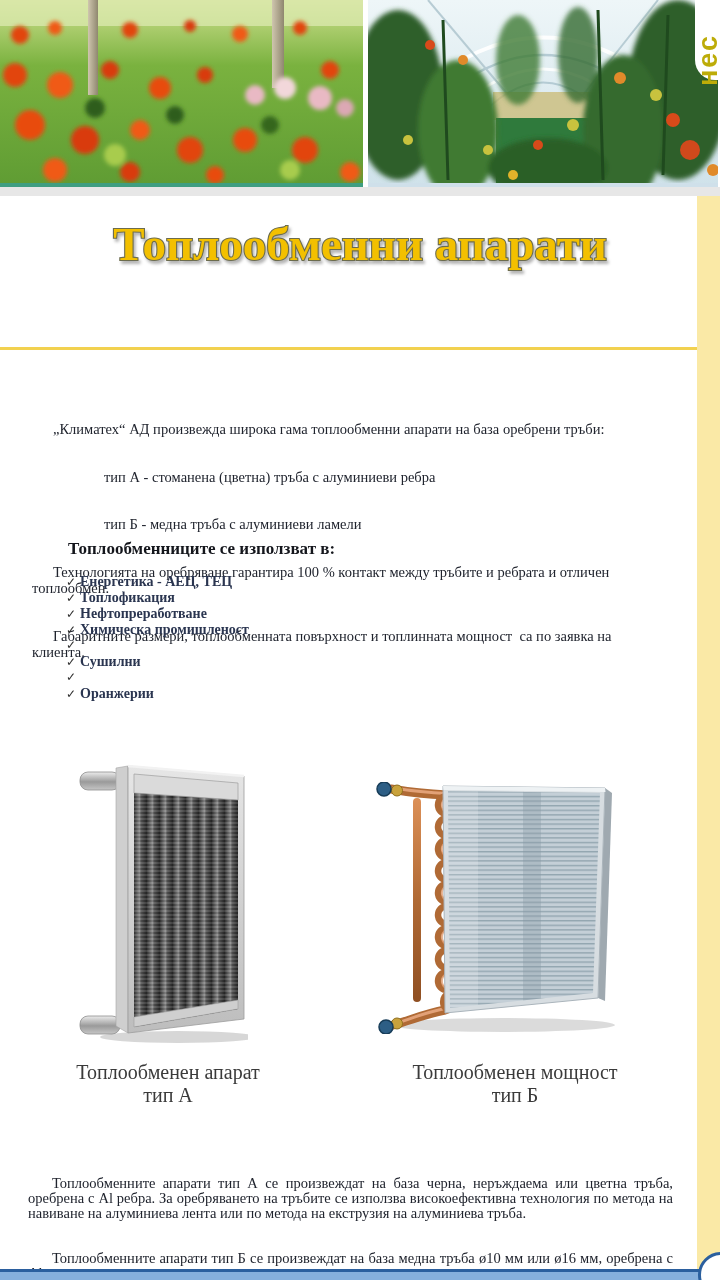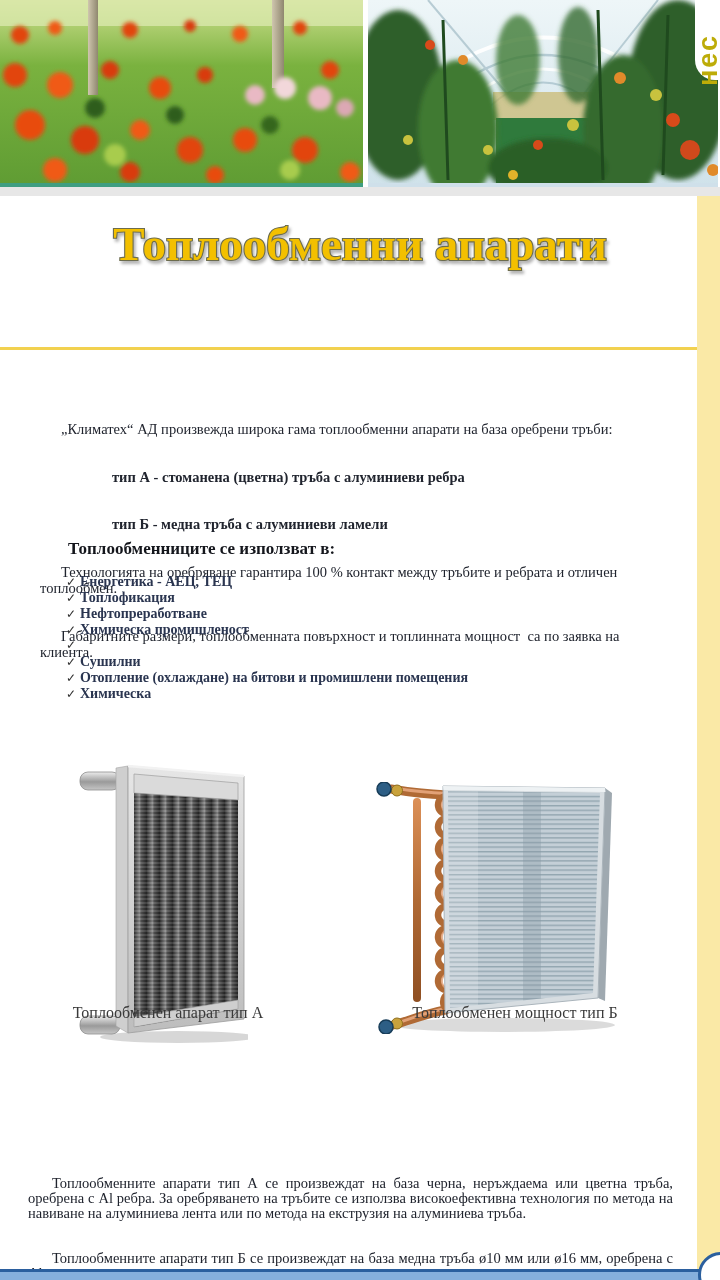--- a/index.html
+++ b/index.html
@@ -24,34 +24,34 @@
     transform:rotate(-90deg);transform-origin:50% 50%;
     font-family:"Liberation Sans",sans-serif;font-weight:bold;font-size:27px;
     letter-spacing:2px;color:#bdac08;text-align:left;line-height:26px;
   }
   
   .side-stripe{position:absolute;left:697px;top:196px;width:23px;height:1084px;background:#fae9a6;z-index:1;}
   .rule-yellow{position:absolute;left:0;top:347px;width:697px;height:3px;background:#f2d14f;}
   
   .title-wrap{position:absolute;left:0;top:206px;width:696px;height:76px;}
   
-  .intro{position:absolute;left:40px;top:390px;width:615px;font-size:14.5px;line-height:15.9px;white-space:pre-wrap;}
+  .intro{position:absolute;left:32px;top:390px;width:615px;font-size:14.5px;line-height:15.9px;white-space:pre-wrap;}
   .intro .ind{text-indent:21px;}
-  .intro .sub{padding-left:72px;font-weight:bold;}
+  .intro .sub{padding-left:72px;}
   
   .uses-heading{position:absolute;left:68px;top:539px;font-size:17px;font-weight:bold;color:#14161c;}
   .uses-list{position:absolute;left:66px;top:574px;width:520px;}
   .uses-list .row{display:flex;align-items:baseline;height:16px;font-size:14px;font-weight:bold;color:#2a3550;}
   .uses-list .tick{width:14px;font-size:12px;font-weight:normal;color:#333;flex:0 0 14px;}
   .uses-list .li-text{white-space:pre;}
   
   .fig{position:absolute;}
   .fig-a{left:78px;top:762px;width:170px;height:282px;}
   .fig-b{left:353px;top:782px;width:266px;height:252px;}
-  .caption{position:absolute;top:1004px;font-size:16px;color:#3a3a3a;text-align:center;}
+  .caption{position:absolute;top:1061px;font-size:20px;color:#3a3a3a;text-align:center;}
   .caption-a{left:63px;width:210px;}
   .caption-b{left:400px;width:230px;}
   
   .outro{position:absolute;left:28px;top:1146px;width:645px;font-size:14.5px;line-height:15px;
          text-align:justify;white-space:pre-wrap;}
   .outro p{margin:0;text-indent:24px;}
   
   .footer-line{position:absolute;left:0;top:1269px;width:720px;height:3px;background:#2b5f9e;z-index:2;}
   .footer-fill{position:absolute;left:0;top:1272px;width:720px;height:8px;background:#86afdc;z-index:2;}
   .page-bubble{
@@ -219,26 +219,25 @@
         <span class="tick">✓</span>
       </div>
 
       <div class="row">
         <span class="tick">✓</span>
         <span class="li-text">Сушилни</span>
       </div>
 
       <div class="row">
         <span class="tick">✓</span>
-        <span class="li-text">Отопление (охлаждане) на битови и промишлени помещения</span>
-      </div>
-
-      <div class="row">
-        <span class="tick">✓</span>
-        <span class="li-text">Химическа</span>
+      </div>
+
+      <div class="row">
+        <span class="tick">✓</span>
+        <span class="li-text">Оранжерии</span>
       </div>
     </div>
 
   <div class="fig fig-a">
     <svg width="170" height="282" viewBox="0 0 170 282">
       <defs>
         <linearGradient id="tubeG" x1="0" y1="0" x2="1" y2="0">
           <stop offset="0" stop-color="#353535"></stop>
             <stop offset="0.45" stop-color="#8c8c8c"></stop>
           <stop offset="0.6" stop-color="#565656"></stop>

